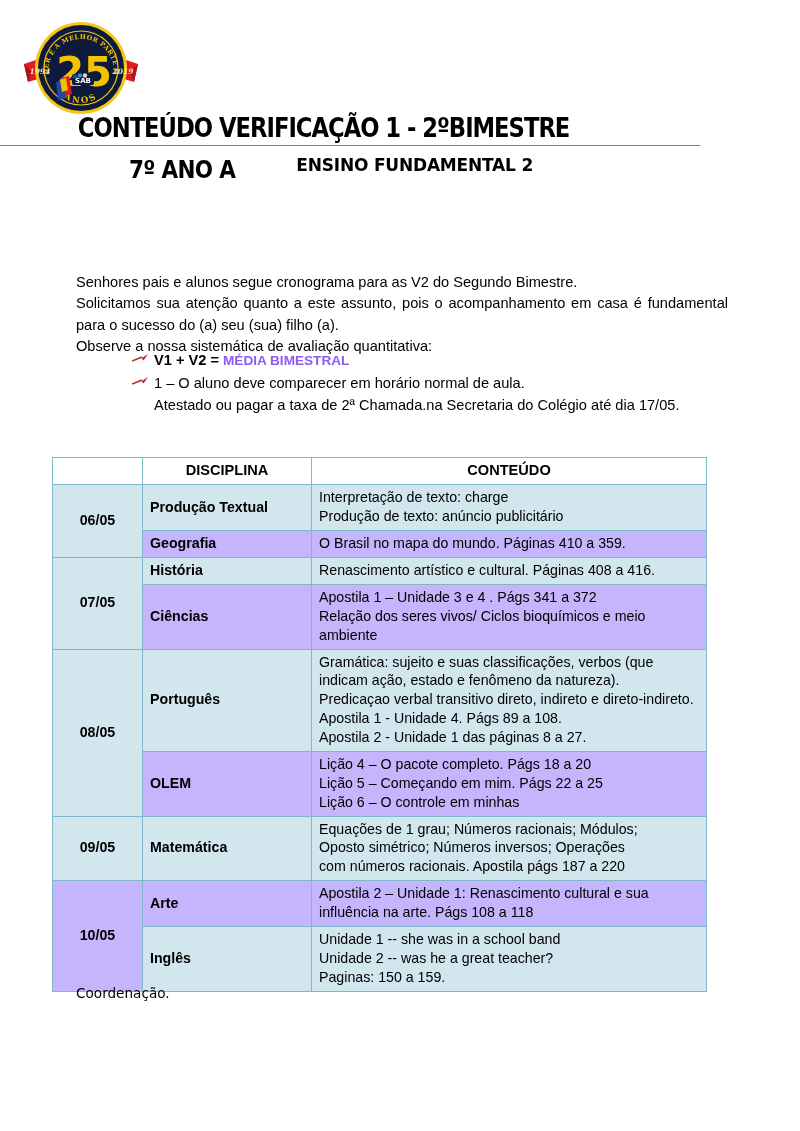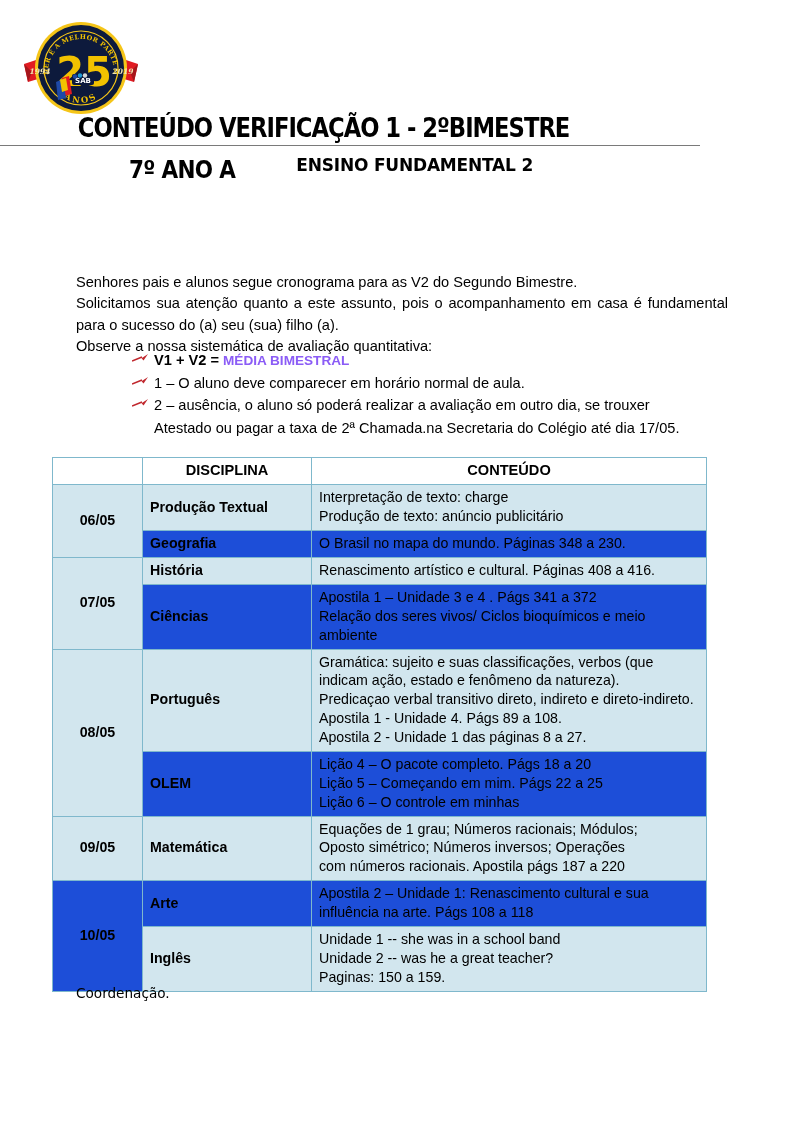--- a/index.html
+++ b/index.html
@@ -176,21 +176,21 @@
     font-weight: bold;
     font-size: 14.6px;
     padding-left: 9px;
   }
   td.cont-cell {
     text-align: left;
     padding-left: 9px;
     margin-top: 16px;
   }
   .bg-blue { background: #d2e6ee; }
-  .bg-white { background: #1d4ed8; }
+  .bg-white { background: #c4b5fd; }
 
   
   .footer {
     position: absolute;
     left: 76px;
     top: 985px;
     font-size: 13.6px;
     font-family: "DejaVu Sans", sans-serif;
   }
 </style>
@@ -276,29 +276,20 @@
     <div class="bullet-row">
       <span class="arrow-icon">
         <svg width="17" height="11" viewBox="0 0 17 11">
           <path d="M0 8 L10 4" stroke="#c0272d" stroke-width="1.6" fill="none"></path>
           <path d="M16 1 L9.5 5.2 L11.5 7.6 Z" fill="#c0272d"></path>
         </svg>
       </span>
       <span class="bullet-text">1 – O aluno deve comparecer em horário normal de aula.</span>
     </div>
 
-    <div class="bullet-row">
-      <span class="arrow-icon">
-        <svg width="17" height="11" viewBox="0 0 17 11">
-          <path d="M0 8 L10 4" stroke="#c0272d" stroke-width="1.6" fill="none"></path>
-          <path d="M16 1 L9.5 5.2 L11.5 7.6 Z" fill="#c0272d"></path>
-        </svg>
-      </span>
-      <span class="bullet-text justify">2 – ausência, o aluno só poderá realizar a avaliação em outro dia, se trouxer</span>
-    </div>
     <div class="bullet-cont">Atestado ou pagar a taxa de 2ª Chamada.na Secretaria do Colégio até dia 17/05.</div>
 
   </div>
 
   <div class="sched-wrap">
     <table class="sched">
       <colgroup>
         <col class="c-date">
           <col class="c-disc">
           <col class="c-cont">
@@ -316,21 +307,21 @@
           <td class="date-cell bg-blue" rowspan="2">06/05</td>
           <td class="disc-cell bg-blue">Produção Textual</td>
           <td class="cont-cell bg-blue">
             <div>Interpretação de texto: charge</div>
             <div>Produção de texto: anúncio publicitário</div>
           </td>
         </tr>
         <tr>
           <td class="disc-cell bg-white">Geografia</td>
           <td class="cont-cell bg-white">
-            <div>O Brasil no mapa do mundo. Páginas 348 a 230.</div>
+            <div>O Brasil no mapa do mundo. Páginas 410 a 359.</div>
           </td>
         </tr>
 
         <tr>
           <td class="date-cell bg-blue" rowspan="2">07/05</td>
           <td class="disc-cell bg-blue">História</td>
           <td class="cont-cell bg-blue">
             <div>Renascimento artístico e cultural. Páginas 408 a 416.</div>
           </td>
         </tr>

